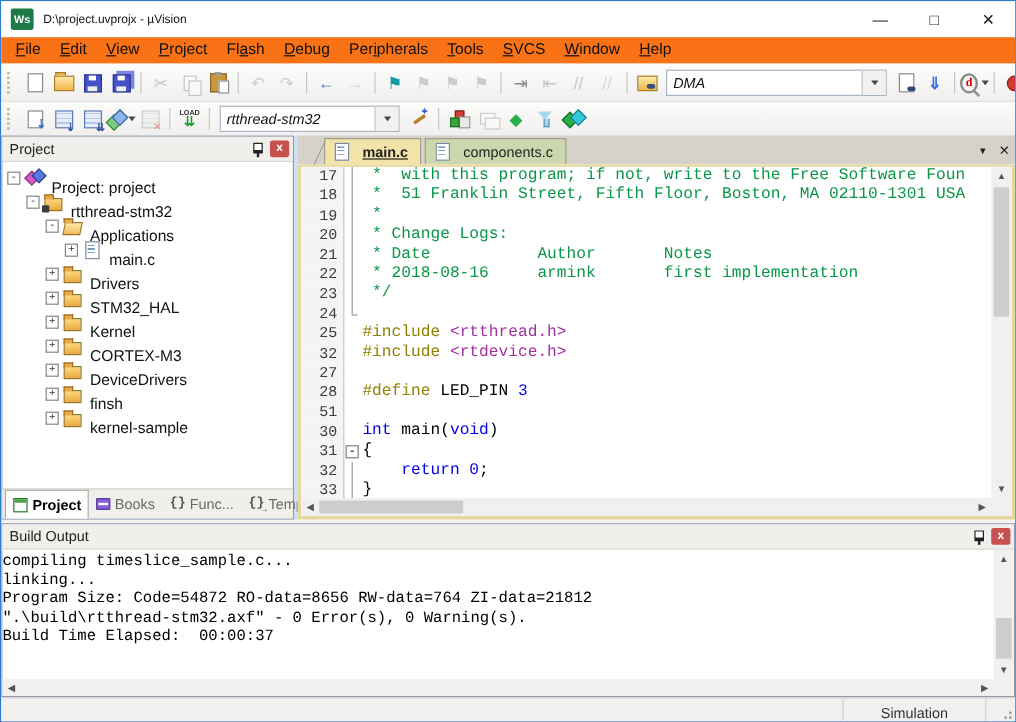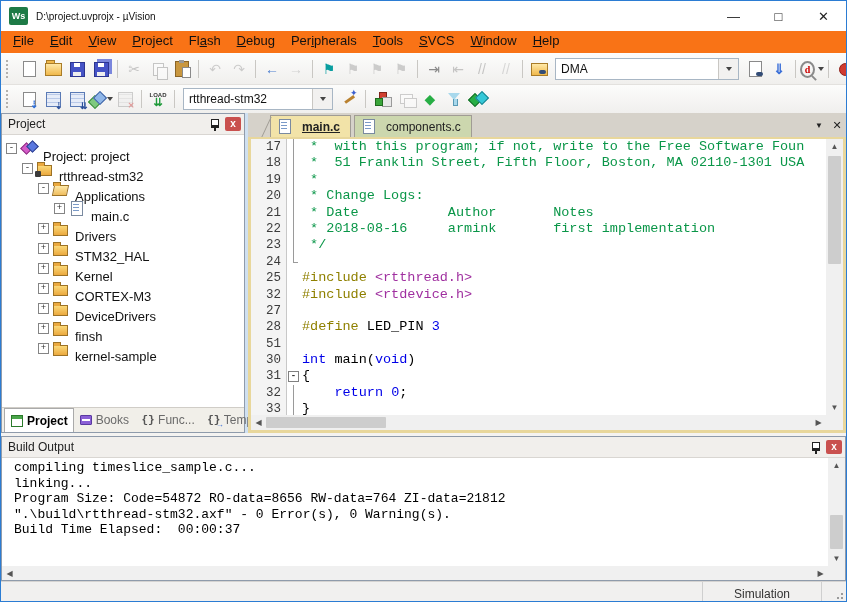--- a/index.html
+++ b/index.html
@@ -25,21 +25,21 @@
   .grip{width:3px;height:18px;border-left:2px dotted #b3b1ae;margin:0 6px 0 1px;flex:none;}
   .tb-sep{width:1px;height:18px;background:#c9c7c3;margin:0 4px;flex:none;}
   .tb-btn{width:24px;height:22px;display:flex;align-items:center;justify-content:center;flex:none;cursor:default;}
   .tb-btn.disabled{opacity:.45;}
   .ic{display:flex;align-items:center;justify-content:center;font-size:14px;line-height:1;}
   .ic.g{width:18px;height:16px;}
   .caret{width:0;height:0;border-left:3.5px solid transparent;border-right:3.5px solid transparent;
     border-top:4px solid #444;margin-left:3px;flex:none;}
   .combo{height:20px;background:#fff;border:1px solid #a8b6c4;display:flex;align-items:center;
     margin:0 4px;flex:none;}
-  .combo-text{flex:1;font-size:12px;padding:0 5px;color:#111;white-space:nowrap;overflow:hidden;}
+  .combo-text{flex:1;font-size:12px;padding:0 5px;color:#111;white-space:nowrap;overflow:hidden;font-style:italic;}
   .combo-btn{width:19px;height:100%;background:#f2f1f0;border-left:1px solid #c9c7c3;
     display:flex;align-items:center;justify-content:center;}
   .combo-btn .caret{margin-left:0;}
   
   .i-page{width:11px;height:14px;background:#fff;border:1px solid #8a8a8a;}
   .i-folder-open-ic{width:15px;height:11px;background:linear-gradient(#ffe9a8,#f0b84b);
     border:1px solid #a97c28;position:relative;}
   .i-folder-open-ic::before{content:"";position:absolute;top:-4px;left:0;width:7px;height:2px;
     background:#f0b84b;border:1px solid #a97c28;border-bottom:none;}
   .i-floppy,.i-floppy-all{width:13px;height:13px;background:#4553c6;border:1px solid #2c3590;position:relative;}
@@ -167,21 +167,21 @@
   .sb-a{width:17px;height:15px;flex:none;display:flex;align-items:center;justify-content:center;color:#555;font-size:8px;background:#f0f0f0;}
   .sb-thumb-v{width:13px;background:#cdcdcd;border-radius:1px;flex:none;}
   .hscroll{height:15px;flex:none;background:#f0f0f0;display:flex;align-items:center;}
   .sb-ah{width:15px;height:15px;flex:none;display:flex;align-items:center;justify-content:center;color:#555;font-size:8px;}
   .sb-thumb-h{height:11px;background:#cdcdcd;border-radius:1px;flex:none;}
   .sb-fill{flex:1;}
   .corner{width:17px;height:15px;flex:none;background:#f0f0f0;}
   
   .build-panel{height:143px;flex:none;margin-top:3px;display:flex;flex-direction:column;background:#fff;border:1px solid #8f9bab;}
   .build-body{flex:1;display:flex;min-height:0;}
-  .bo-lines{flex:1;overflow:hidden;padding:2px 12px;}
+  .bo-lines{flex:1;overflow:hidden;padding:2px 0;}
   .bo-line{font:13px/15.6px "Liberation Mono",monospace;color:#000;white-space:pre;}
   
   .statusbar{height:24px;flex:none;background:#f1f0ef;border-top:1px solid #d5d3d1;display:flex;align-items:stretch;}
   .sb-seg{border-left:1px solid #cfcfcf;display:flex;align-items:center;justify-content:center;font-size:12px;color:#333;}
   .sb-main{flex:1;}
   .sb-sim{width:118px;}
   .sb-grip{width:24px;position:relative;}
   .sb-grip::after{content:"";position:absolute;right:3px;bottom:3px;width:2px;height:2px;background:#9a9a9a;
     box-shadow:0 -4px #9a9a9a,0 -8px #9a9a9a,-4px 0 #9a9a9a,-4px -4px #9a9a9a,-8px 0 #9a9a9a;}
 </style>

